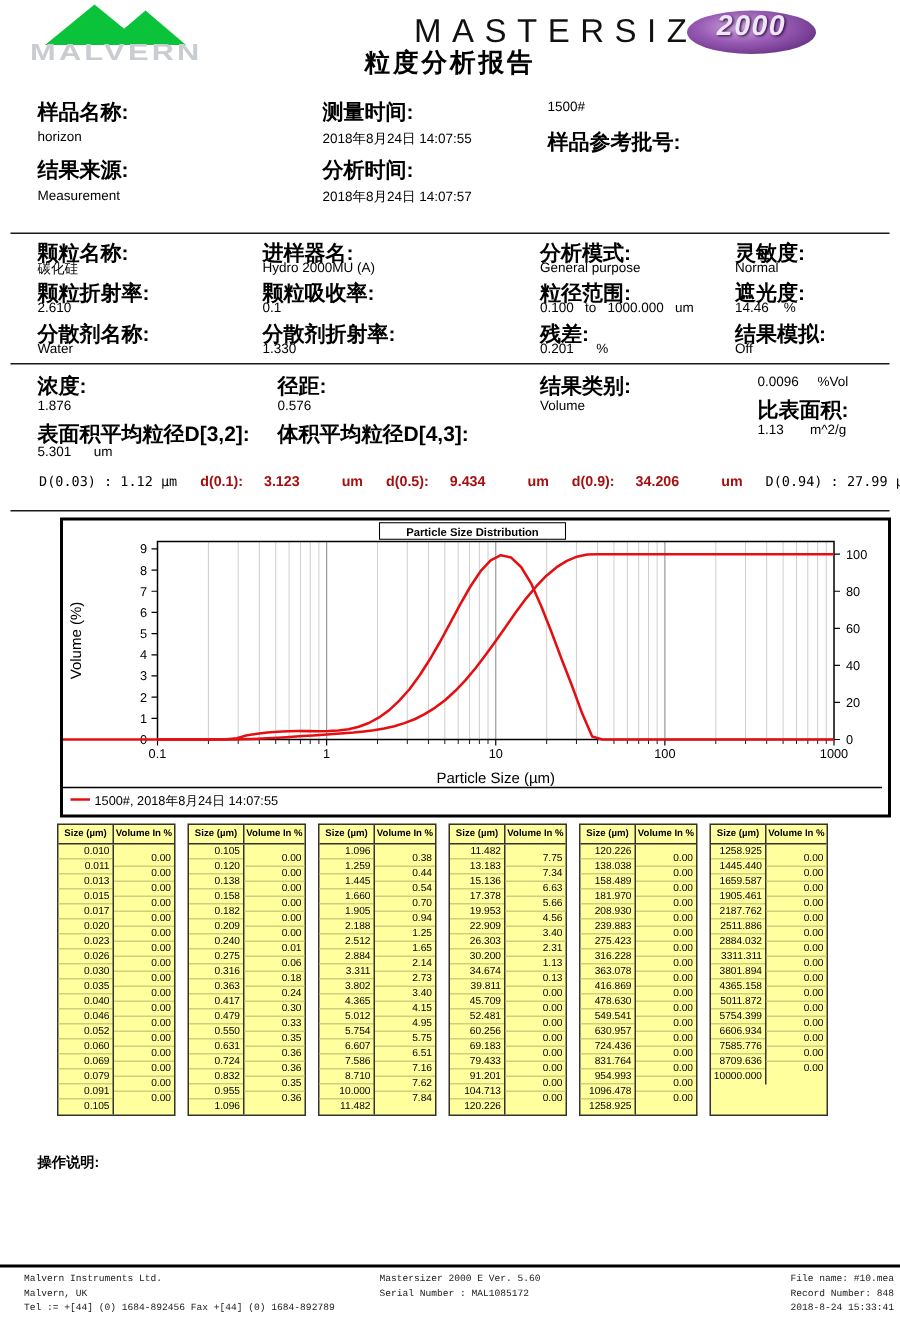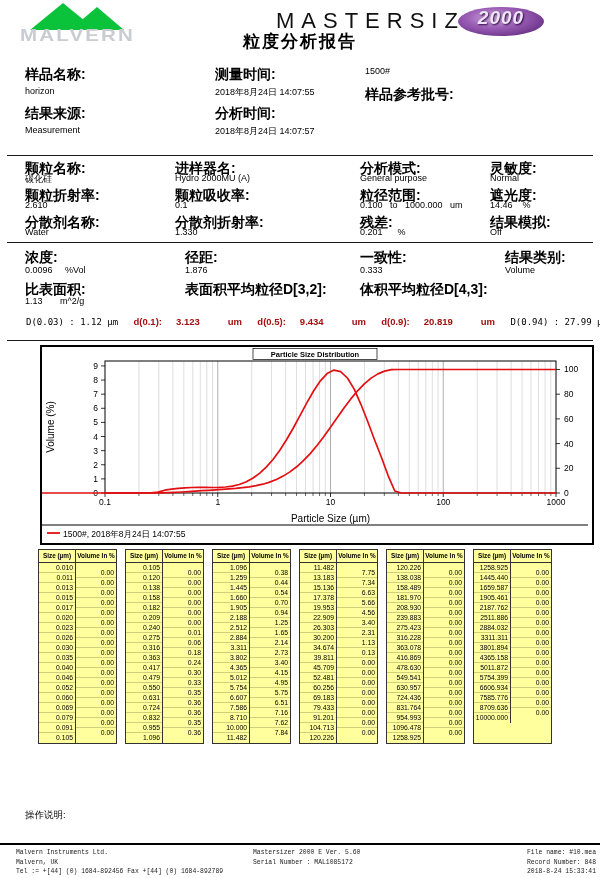--- a/index.html
+++ b/index.html
@@ -32,21 +32,21 @@
   .tgroup{border:1px solid #333;background:#ffff9e}
   .thead{display:flex;border-bottom:1px solid #333;font-size:6.4px;font-weight:bold;text-align:center}
   .thead .h1{width:36px;border-right:1px solid #333;line-height:12px}
   .thead .h2{width:40px;line-height:12px}
   .tbody{display:flex}
   .sizecol{width:36px}
   .volcol{width:40px;border-left:1px solid #333;padding-top:5px}
   .tcell{height:10px;line-height:10px;font-size:6.8px;text-align:right;padding-right:2px;border-bottom:1px solid #cfcf7c;box-sizing:border-box}
   .tcell:last-child{border-bottom:none}
   
-  #notes{left:25px;top:809px;font-size:9.5px;font-weight:normal}
+  #notes{left:25px;top:769px;font-size:9.5px;font-weight:bold}
   #footer-line{position:absolute;left:0;right:0;top:843px;border-top:2px solid #000}
   .foot{position:absolute;top:848px;font-family:"Liberation Mono",monospace;font-size:6.4px;line-height:9.5px;color:#222;white-space:pre}
   #foot-left{left:16px}
   #foot-center{left:253px}
   #foot-right{right:4px;text-align:right}
 </style>
 </head>
 <body>
 
 <div class="abs" id="logo">
@@ -99,39 +99,39 @@
   <div class="val">Water</div>
   <div class="val">1.330</div>
   <div class="val">0.201      %</div>
   <div class="val">Off</div>
 </div>
 <div class="sep" style="top:242px"></div>
 
 <div class="abs" id="result-grid">
   <div class="lbl">浓度:</div>
   <div class="lbl">径距:</div>
-  <div class="lbl">一致性:</div>
   <div class="lbl">结果类别:</div>
   <div class="val">0.0096     %Vol</div>
   <div class="val">1.876</div>
-  <div class="val">0.333</div>
+  <div class="val">0.576</div>
   <div class="val">Volume</div>
   <div class="lbl">比表面积:</div>
   <div class="lbl">表面积平均粒径D[3,2]:</div>
   <div class="lbl">体积平均粒径D[4,3]:</div>
   <div class="lbl"></div>
   <div class="val">1.13       m^2/g</div>
+  <div class="val">5.301      um</div>
   <div class="val"></div>
 </div>
 
 <div class="abs" id="drow">
   <span class="pl"><span>D(0.03) :</span> <span>1.12 μm</span></span>
   <span class="rd"><span>d(0.1):</span><span class="u1">3.123</span><span class="u2">um</span></span>
   <span class="rd"><span>d(0.5):</span><span class="u1">9.434</span><span class="u2">um</span></span>
-  <span class="rd"><span>d(0.9):</span><span class="u1">20.819</span><span class="u2">um</span></span>
+  <span class="rd"><span>d(0.9):</span><span class="u1">34.206</span><span class="u2">um</span></span>
   <span class="pl"><span>D(0.94) :</span> <span>27.99 μm</span></span>
 </div>
 <div class="sep" style="top:340px"></div>
 
 <div class="abs" id="chart-block"><svg width="546" height="192" viewBox="0 0 546 192">
       <line x1="96.9411320111139" y1="14" x2="96.9411320111139" y2="146" stroke="#c8c8c8" stroke-width="0.6"></line>
       <line x1="96.9411320111139" y1="146" x2="96.9411320111139" y2="149" stroke="#000" stroke-width="0.6"></line>
       <line x1="116.79542146964195" y1="14" x2="116.79542146964195" y2="146" stroke="#c8c8c8" stroke-width="0.6"></line>
       <line x1="116.79542146964195" y1="146" x2="116.79542146964195" y2="149" stroke="#000" stroke-width="0.6"></line>
       <line x1="130.88226402222776" y1="14" x2="130.88226402222776" y2="146" stroke="#c8c8c8" stroke-width="0.6"></line>

